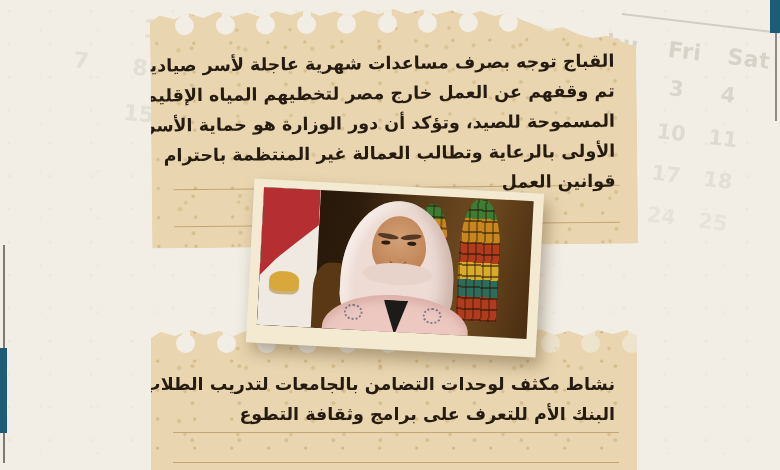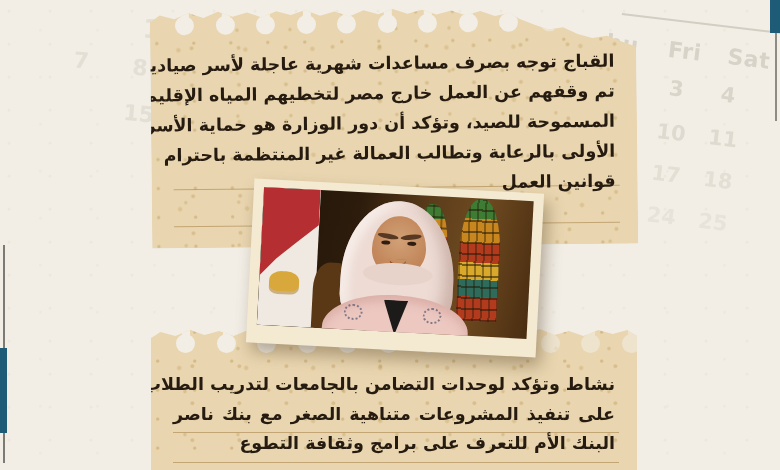--- a/index.html
+++ b/index.html
@@ -281,22 +281,21 @@
           <b></b>
         </div>
         <div class="hole" style="left: 470.5px; opacity: 0.55;">
           <i></i>
           <b></b>
         </div>
       </div>
     <div class="rule r1"></div>
     <div class="rule r2"></div>
     <div class="card-text">
-        <div class="txt-line">نشاط وتؤكد لوحدات التضامن بالجامعات لتدريب الطلاب</div>
-        <div class="txt-line">على تنفيذ المشروعات متناهية الصغر مع بنك ناصر</div>
+        <div class="txt-line">نشاط مكثف لوحدات التضامن بالجامعات لتدريب الطلاب</div>
         <div class="txt-line">البنك الأم للتعرف على برامج وثقافة التطوع</div>
       </div>
   </div>
 
   <div class="polaroid">
     <div class="photo" title="woman in light pink hijab and pink embroidered blouse seated before Egyptian flag and stained-glass windows">
       <div class="flag">
         <div class="flag-red"></div>
         <div class="flag-eagle"></div>
       </div>

